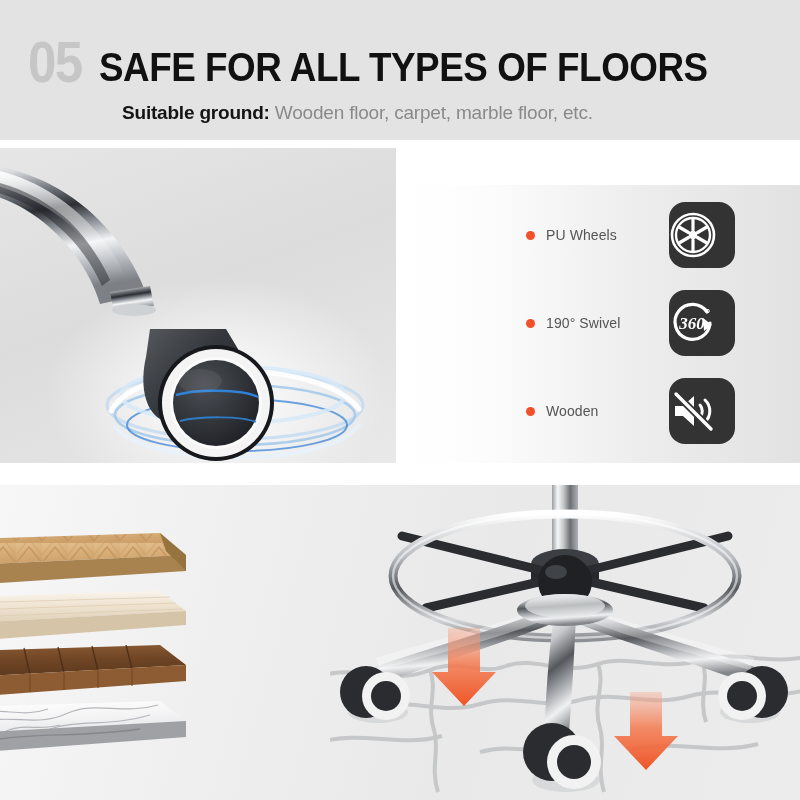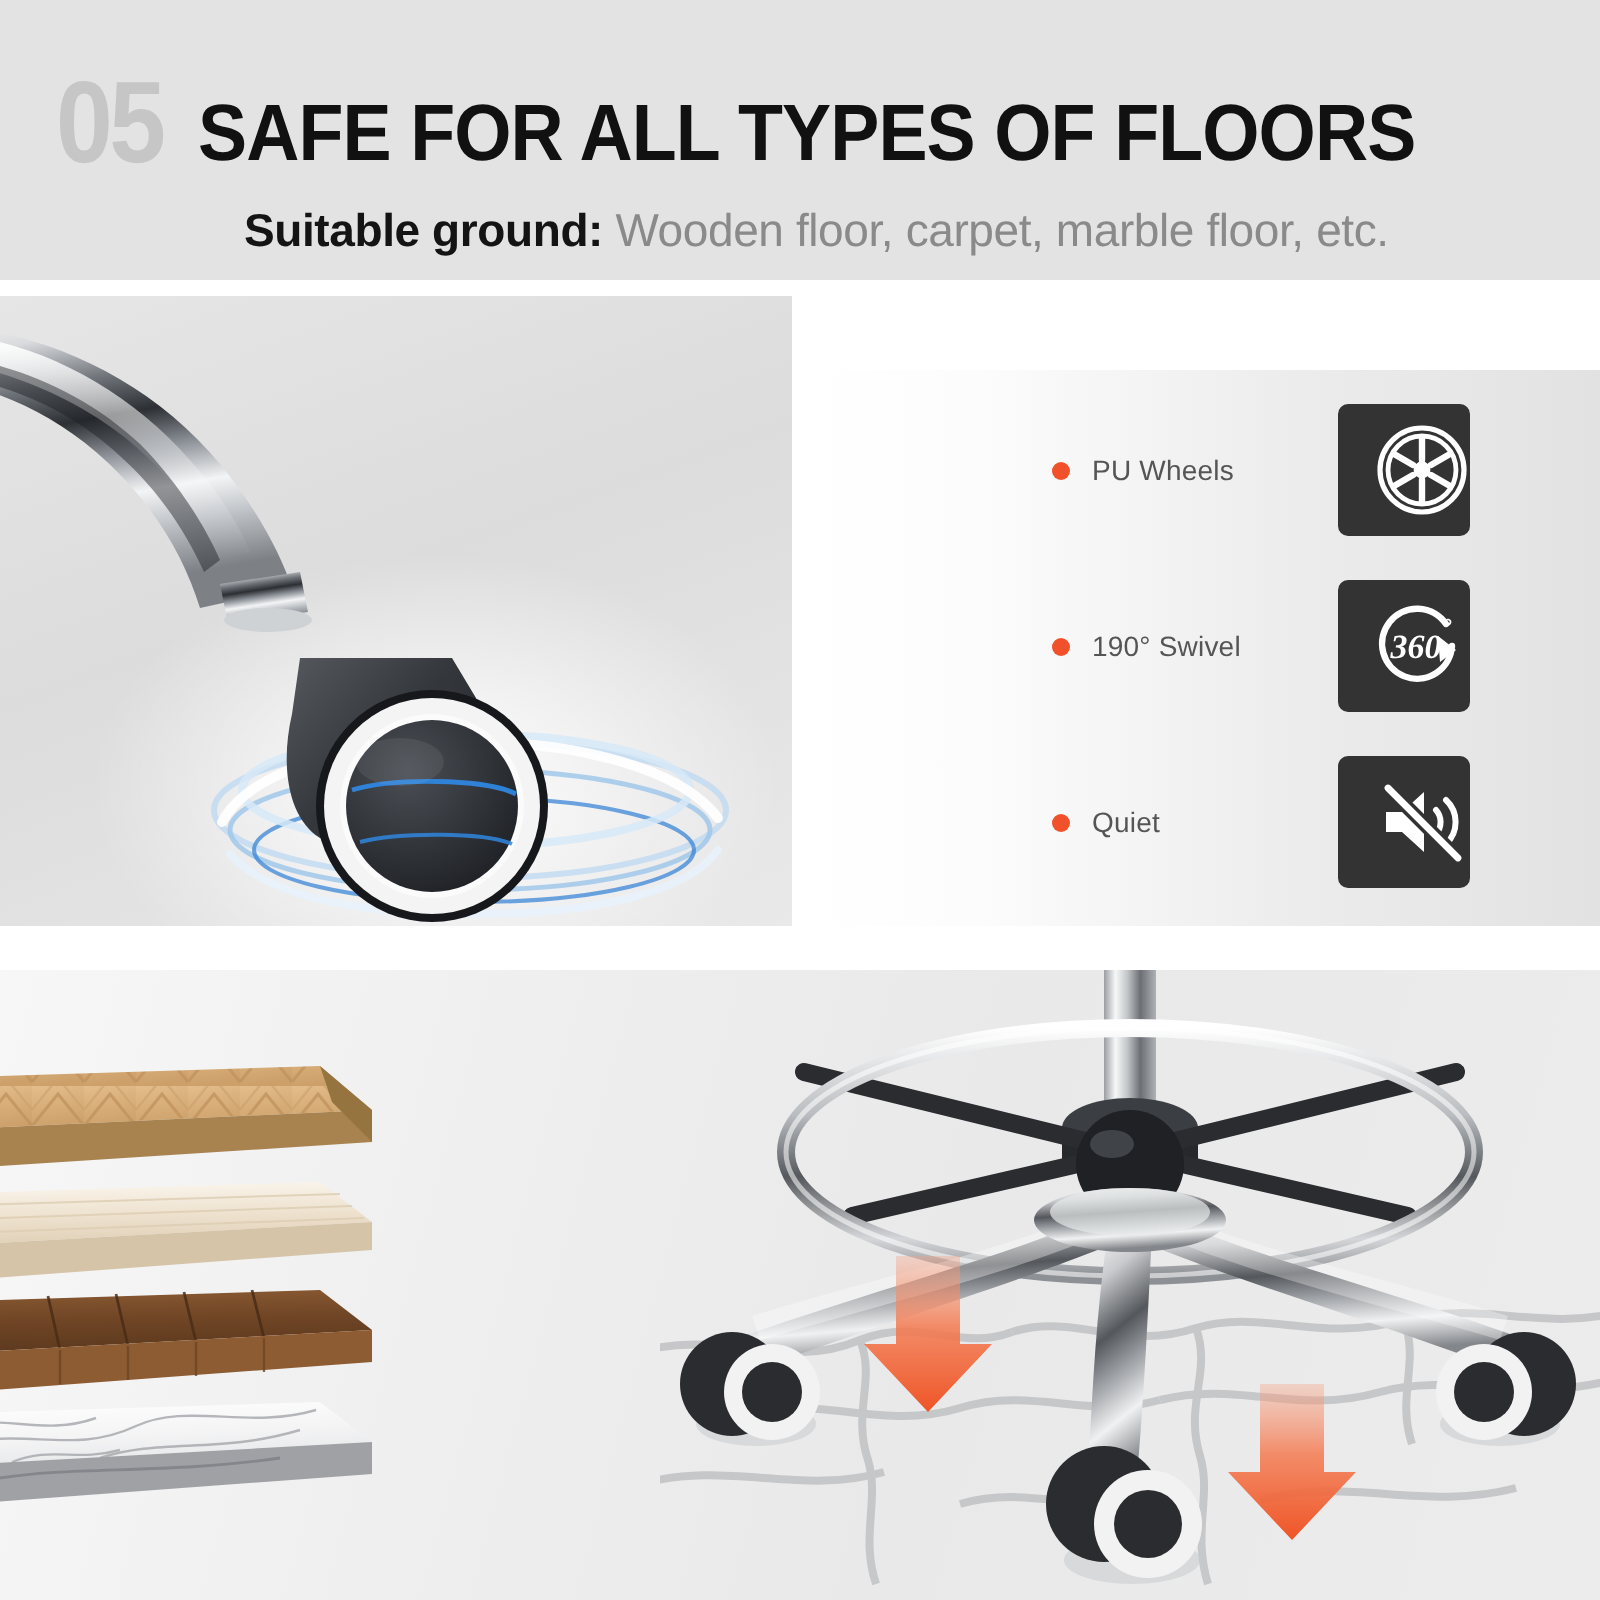--- a/index.html
+++ b/index.html
@@ -28,21 +28,21 @@
   }
   .title-main {
     font-family:"Liberation Sans", sans-serif;
     font-size:40px; font-weight:bold; line-height:0.92;
     color:#111111; letter-spacing:-0.5px;
     transform:scaleX(0.92); transform-origin:left bottom;
     white-space:nowrap;
   }
   .subtitle {
     position:absolute; left:122px; top:102px;
-    font-size:23px; color:#8a8a8a; white-space:nowrap;
+    font-size:19px; color:#8a8a8a; white-space:nowrap;
     letter-spacing:-0.2px;
   }
   .subtitle b { color:#141414; font-weight:bold; }
 
   
   .panel-photo {
     position:absolute; left:0; top:148px; width:396px; height:315px;
     background:#e0e0e0;
     overflow:hidden;
   }
@@ -77,22 +77,22 @@
   .bullet {
     position:absolute; left:122px; top:50%; margin-top:-4px;
     width:9px; height:9px; border-radius:50%; background:#f0512a;
   }
   .feature-label {
     position:absolute; left:142px; top:50%; transform:translateY(-50%);
     font-size:14px; color:#555555; white-space:nowrap; letter-spacing:0.1px;
   }
   .icon-box {
     position:absolute; left:265px; top:50%; margin-top:-33px;
-    width:66px; height:66px; border-radius:5px; background:#333333;
-    display:flex; align-items:center; justify-content:flex-end;
+    width:66px; height:66px; border-radius:16px; background:#333333;
+    display:flex; align-items:center; justify-content:flex-start;
   }
 
   
   .panel-bottom {
     position:absolute; left:0; top:485px; width:800px; height:315px;
     overflow:hidden;
     background:linear-gradient(105deg,#f7f7f7 0%, #efefef 30%, #e9e9e9 58%, #ececec 100%);
   }
   .floor-stack { position:absolute; left:-10px; top:14px; width:250px; height:280px; }
   .chair-base  { position:absolute; left:330px; top:-5px; width:470px; height:320px; }
@@ -215,21 +215,21 @@
           <path d="M 38,14 A 17.5,17.5 0 1 0 41,25" stroke="#ffffff" stroke-width="3.2" fill="none" stroke-linecap="round"></path>
           <path d="M 34,20 L 43,27 L 35,33 Z" fill="#ffffff"></path>
           <text x="23" y="31" text-anchor="middle" font-family="Liberation Serif, serif" font-style="italic" font-weight="bold" font-size="17" fill="#ffffff">360</text>
           <text x="39" y="19" text-anchor="middle" font-family="Liberation Sans, sans-serif" font-weight="bold" font-size="11" fill="#ffffff">°</text>
         </svg>
       </span>
     </div>
 
     <div class="feature-row r2">
       <span class="bullet"></span>
-      <span class="feature-label">Quiet</span>
+      <span class="feature-label">Wooden</span>
       <span class="icon-box">
         <svg width="48" height="48" viewBox="0 0 48 48">
           <path d="M 6,19 L 14,19 L 25,9 L 25,39 L 14,29 L 6,29 Z" fill="#ffffff"></path>
           <g stroke="#ffffff" fill="none" stroke-width="3" stroke-linecap="round">
             <path d="M 31,18 A 9,9 0 0 1 31,30"></path>
             <path d="M 36,13 A 15,15 0 0 1 36,35"></path>
           </g>
           <line x1="7" y1="7" x2="42" y2="42" stroke="#333333" stroke-width="7" stroke-linecap="round"></line>
           <line x1="7" y1="7" x2="42" y2="42" stroke="#ffffff" stroke-width="3.4" stroke-linecap="round"></line>
         </svg>

